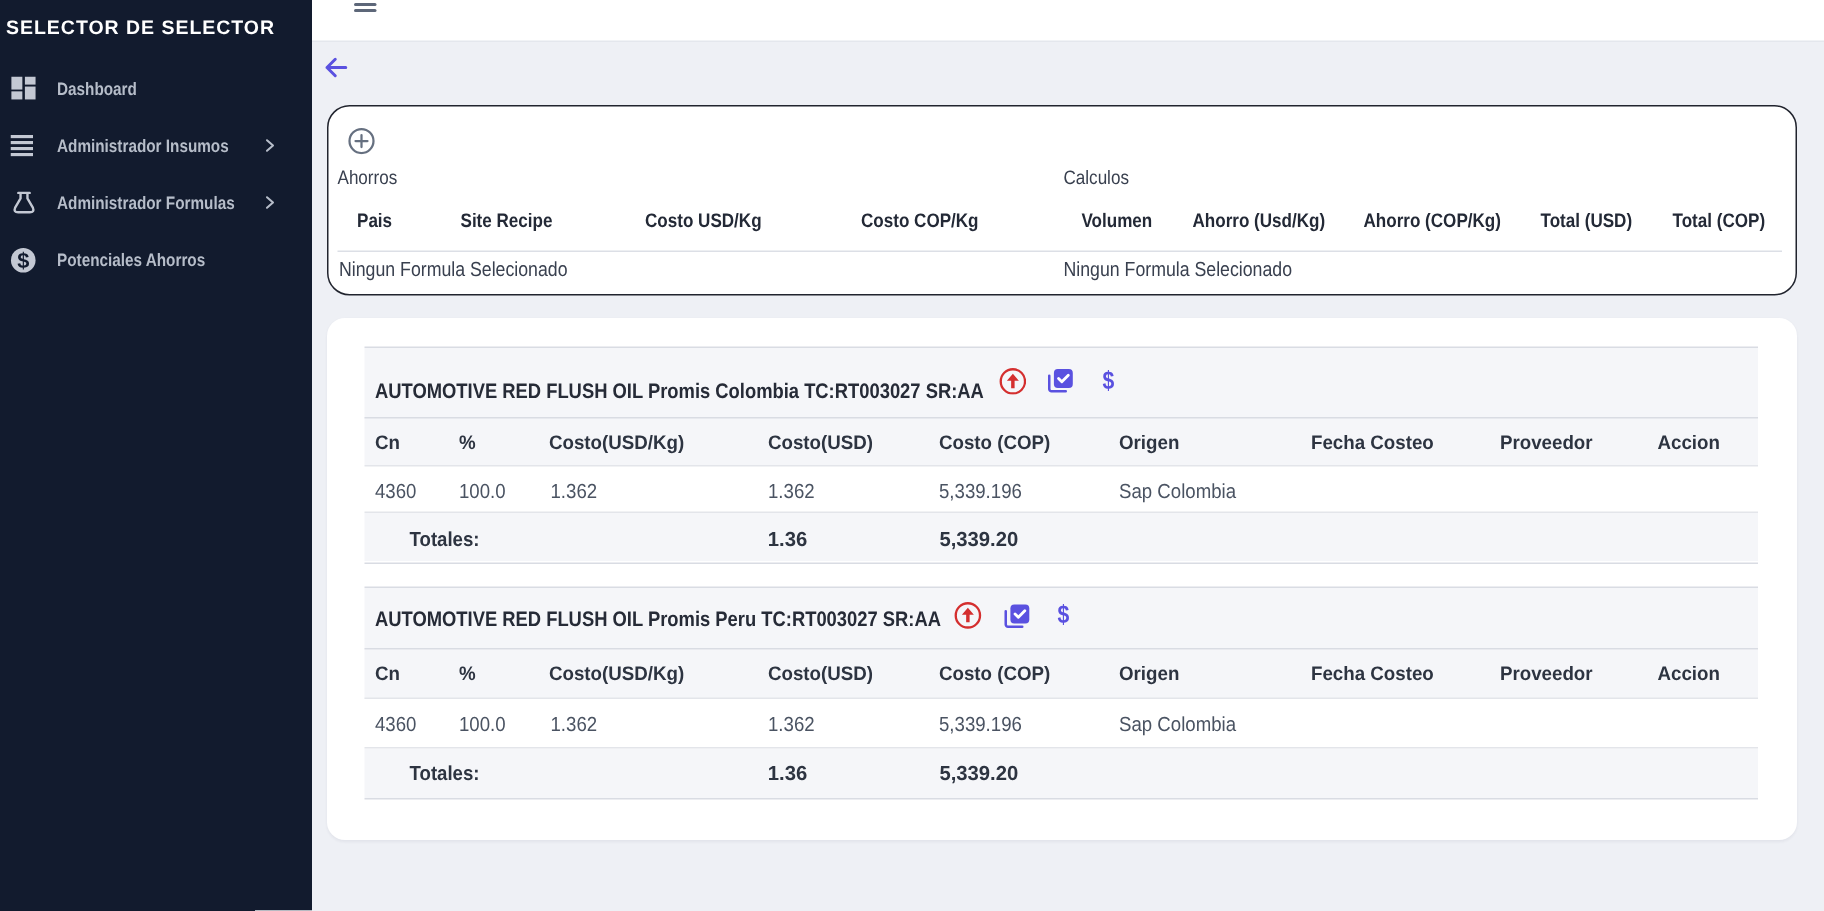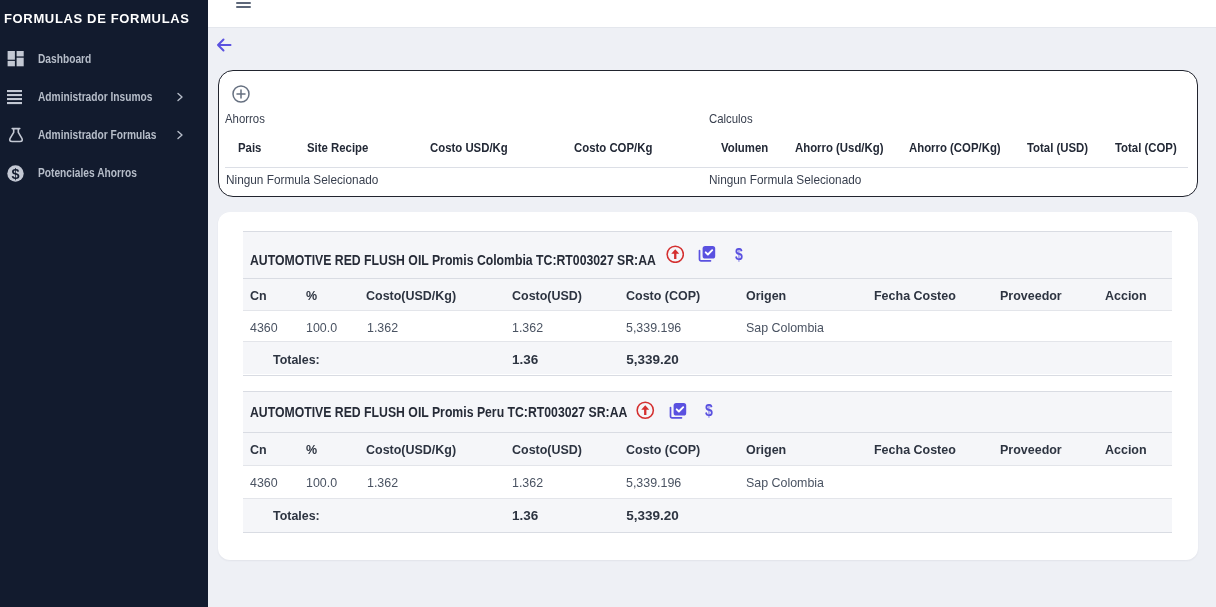--- a/index.html
+++ b/index.html
@@ -8,21 +8,21 @@
 .b{font-weight:bold}
 .c85{transform-origin:0 50%;transform:translateY(-50%) scaleX(.85)}
 .c87{transform-origin:0 50%;transform:translateY(-50%) scaleX(.875)}
 .c92{transform-origin:0 50%;transform:translateY(-50%) scaleX(.92)}
 .c96{transform-origin:0 50%;transform:translateY(-50%) scaleX(.96)}
 .hl{position:absolute;height:1px;background:#dcdfe6}
 .gray{position:absolute;background:#f5f6f9}
 </style></head><body>
 
 <div class="abs" style="left:0;top:0;width:208px;height:607px;background:#121b2e"></div>
-<div class="t b" style="left:4px;top:17.7px;font-size:13px;letter-spacing:0.65px;color:#fff">FORMULAS DE FORMULAS</div>
+<div class="t b" style="left:4px;top:17.7px;font-size:13px;letter-spacing:0.65px;color:#fff">SELECTOR DE SELECTOR</div>
 
 <svg class="abs" style="left:7px;top:50.5px" width="17" height="16" viewBox="0 0 17 16">
 <rect x="0.6" y="0" width="7.3" height="8.7" fill="#c3c8d3"></rect>
 <rect x="9.6" y="0" width="7.1" height="5.4" fill="#c3c8d3"></rect>
 <rect x="9.6" y="6.7" width="7.1" height="8.6" fill="#c3c8d3"></rect>
 <rect x="0.6" y="9.9" width="7.3" height="5.4" fill="#c3c8d3"></rect>
 </svg>
 <div class="t b c85" style="left:38px;top:58.5px;font-size:12px;color:#b6bdc9">Dashboard</div>
 
 <svg class="abs" style="left:7px;top:88.5px" width="16" height="16" viewBox="0 0 16 16">

